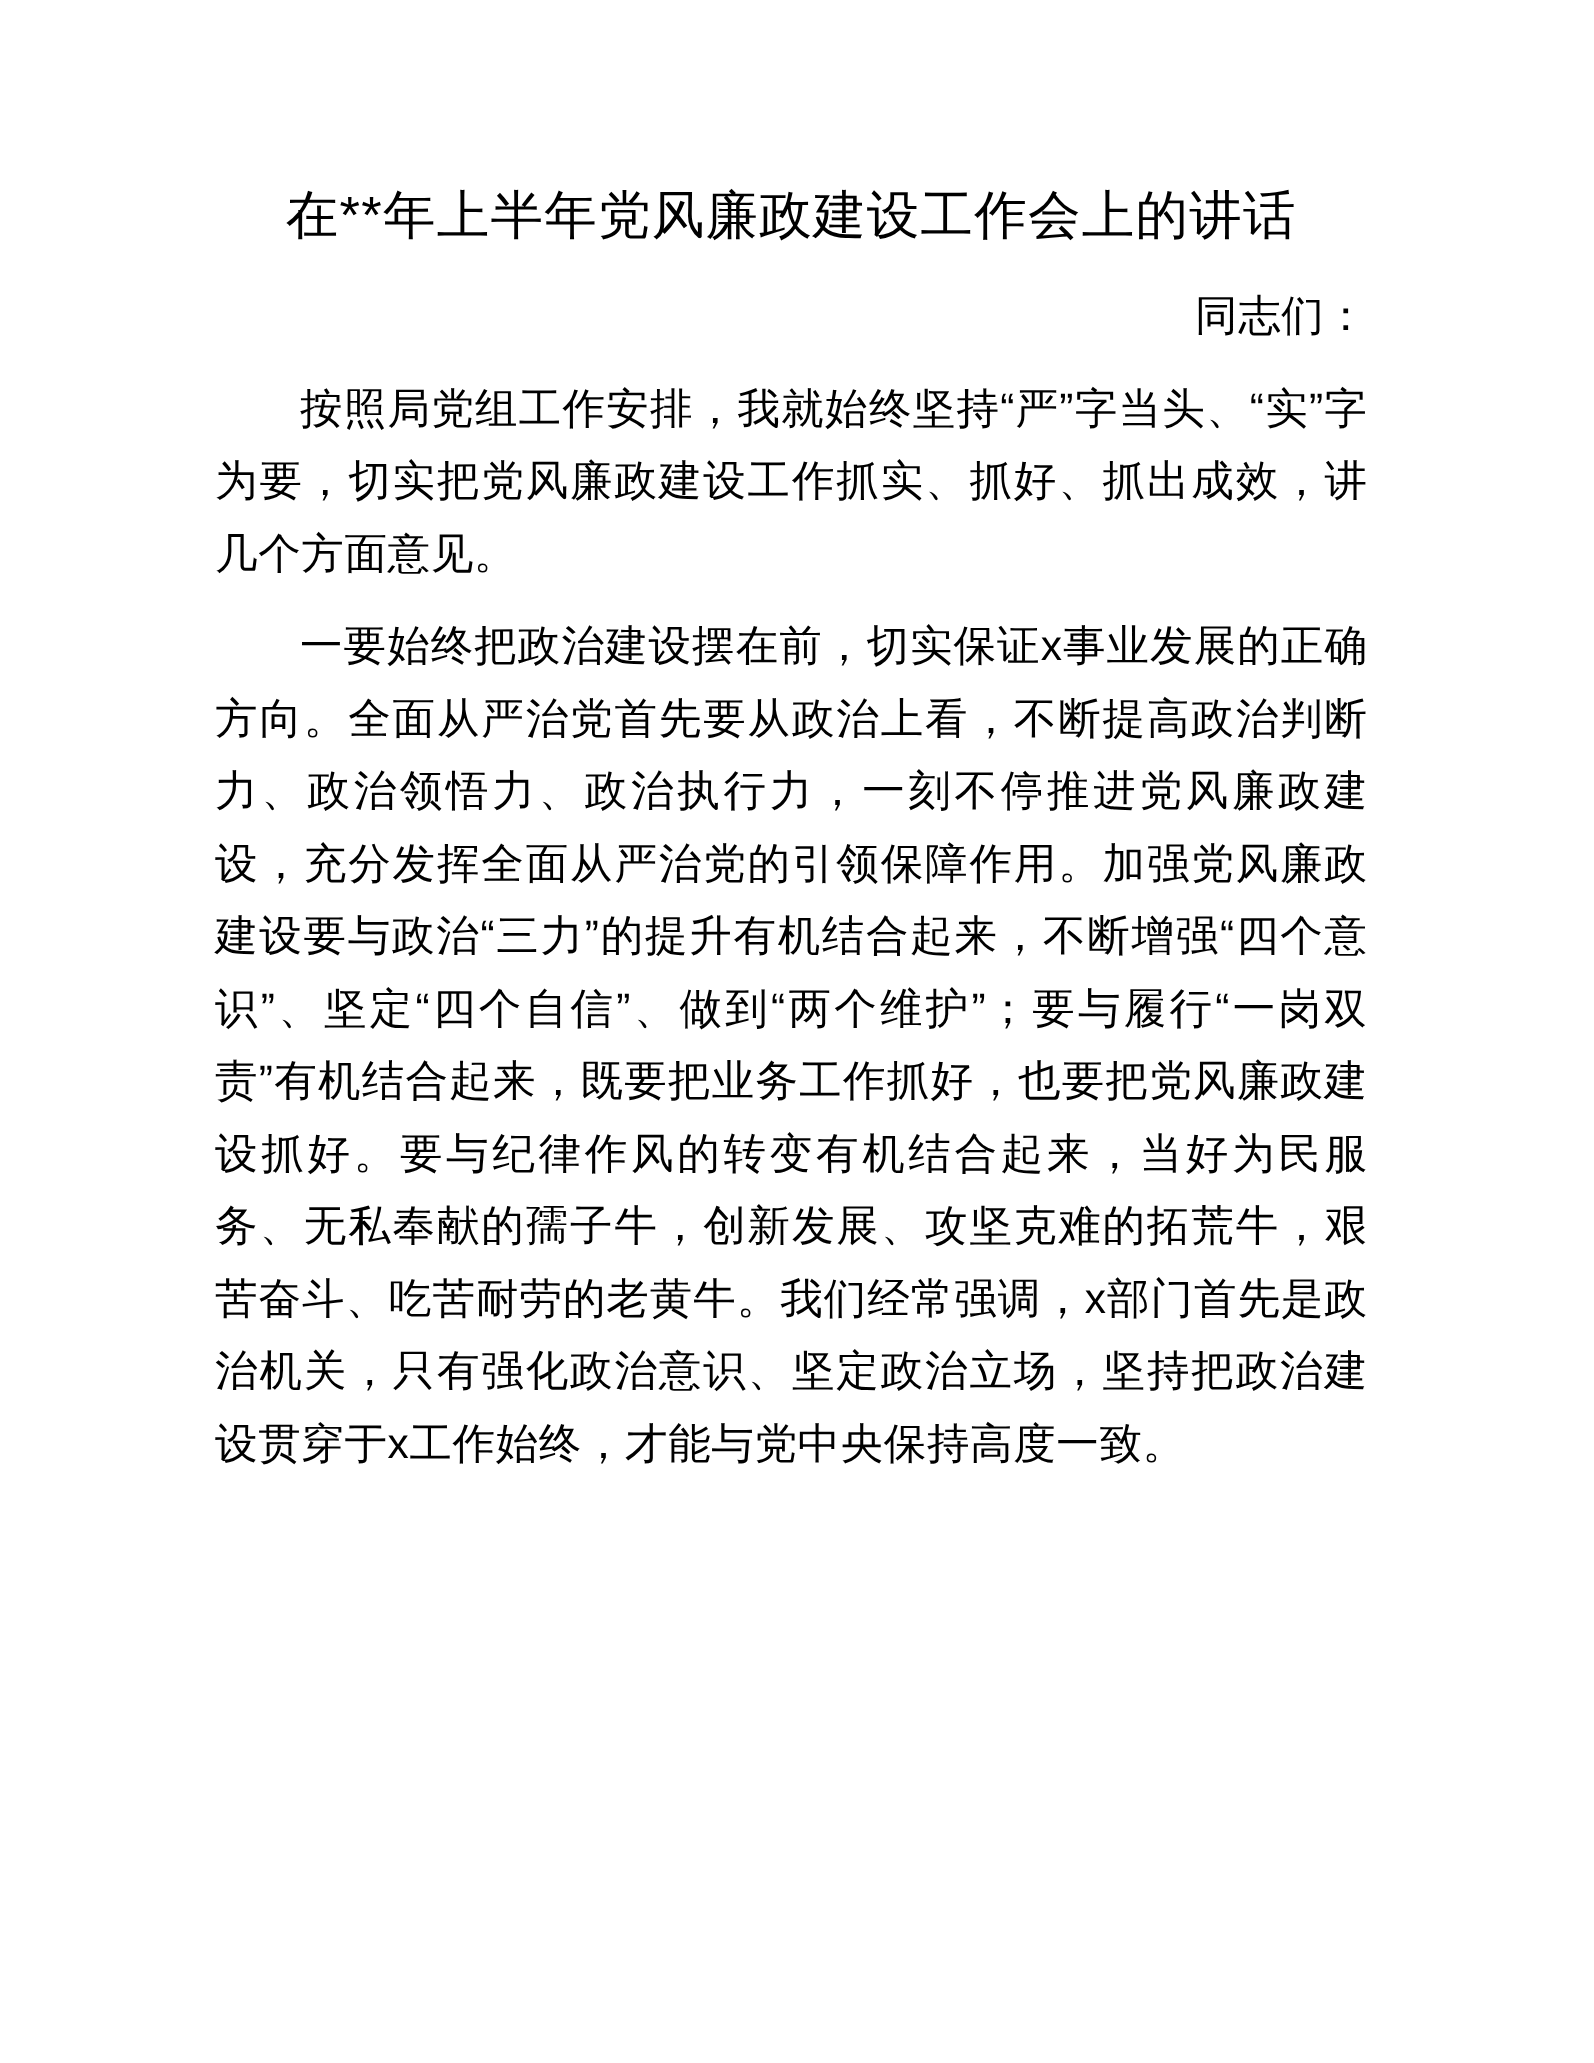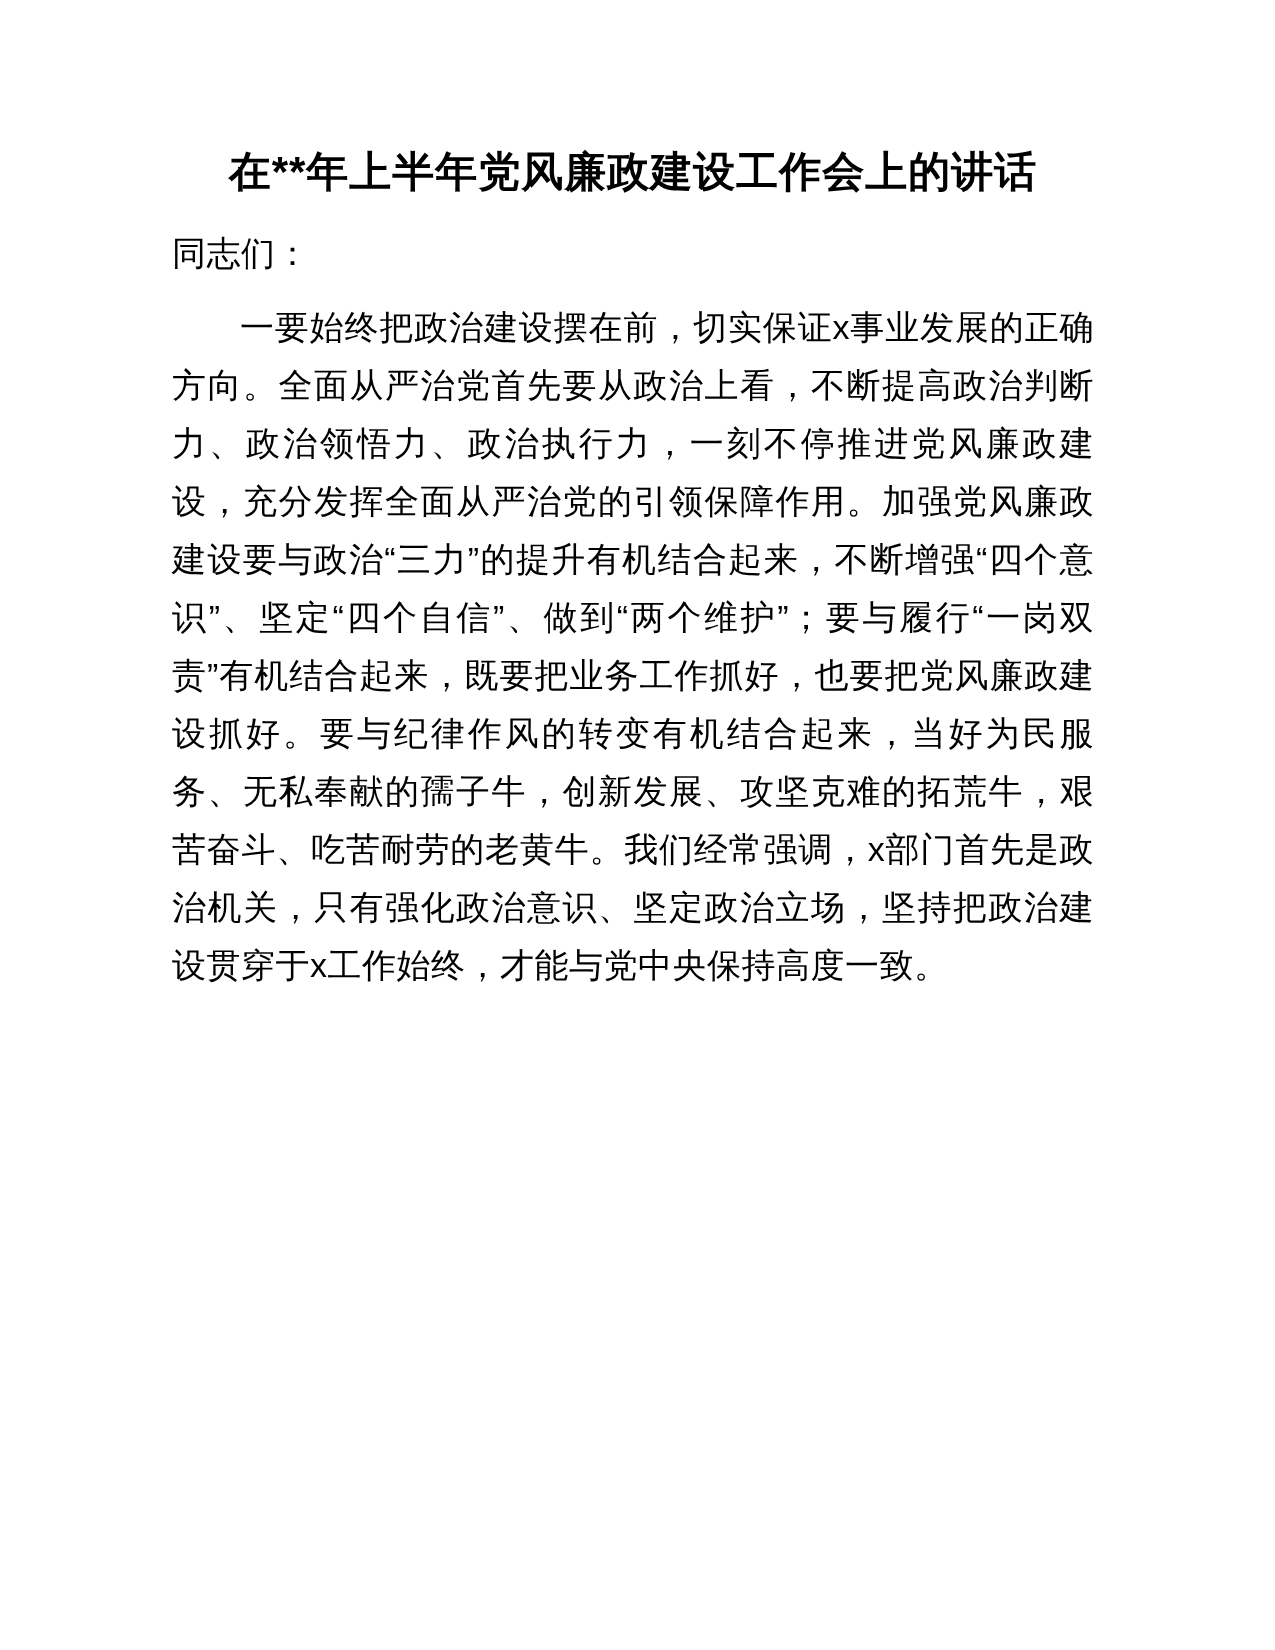--- a/index.html
+++ b/index.html
@@ -18,49 +18,50 @@
     box-sizing: border-box;
     width: 1275px;
     height: 1650px;
     background: #ffffff;
     padding: 0 181px 0 172px;
   }
   .doc-title {
     margin: 140px 0 0 0;
     font-size: 42px;
     line-height: 64px;
-    font-weight: bold;
+    font-weight: normal;
     text-align: center;
     letter-spacing: 1px;
     white-space: nowrap;
   }
   .doc-body p {
     margin: 0 0 16px 0;
     font-size: 34px;
     line-height: 58px;
     text-align: justify;
     word-break: break-all;
     letter-spacing: 0.5px;
   }
   p.salutation {
     margin-top: 20px;
     margin-bottom: 16px;
     text-indent: 0;
-    text-align: left;
+    text-align: right;
   }
   p.indent {
     text-indent: 2em;
   }
 </style>
 </head>
 <body>
 
 <div class="doc-page">
   <h1 class="doc-title">在**年上半年党风廉政建设工作会上的讲话</h1>
 
   <div class="doc-body">
     <p class="salutation">同志们：</p>
 
+    <p class="indent">按照局党组工作安排，我就始终坚持“严”字当头、“实”字为要，切实把党风廉政建设工作抓实、抓好、抓出成效，讲几个方面意见。</p>
 
     <p class="indent">一要始终把政治建设摆在前，切实保证x事业发展的正确方向。全面从严治党首先要从政治上看，不断提高政治判断力、政治领悟力、政治执行力，一刻不停推进党风廉政建设，充分发挥全面从严治党的引领保障作用。加强党风廉政建设要与政治“三力”的提升有机结合起来，不断增强“四个意识”、坚定“四个自信”、做到“两个维护”；要与履行“一岗双责”有机结合起来，既要把业务工作抓好，也要把党风廉政建设抓好。要与纪律作风的转变有机结合起来，当好为民服务、无私奉献的孺子牛，创新发展、攻坚克难的拓荒牛，艰苦奋斗、吃苦耐劳的老黄牛。我们经常强调，x部门首先是政治机关，只有强化政治意识、坚定政治立场，坚持把政治建设贯穿于x工作始终，才能与党中央保持高度一致。</p>
 
   </div>
 </div>
 
 </body></html>

